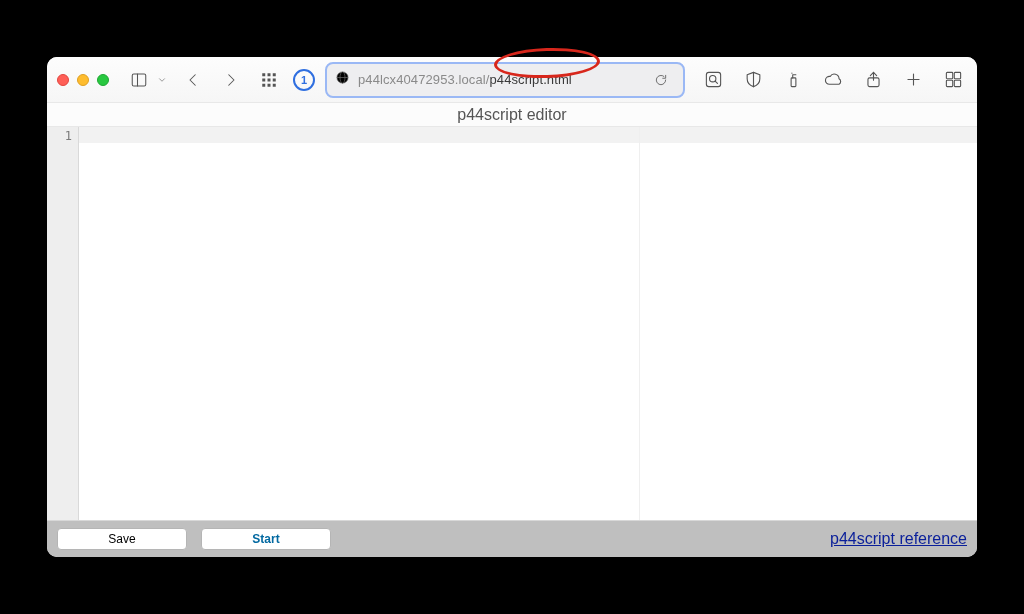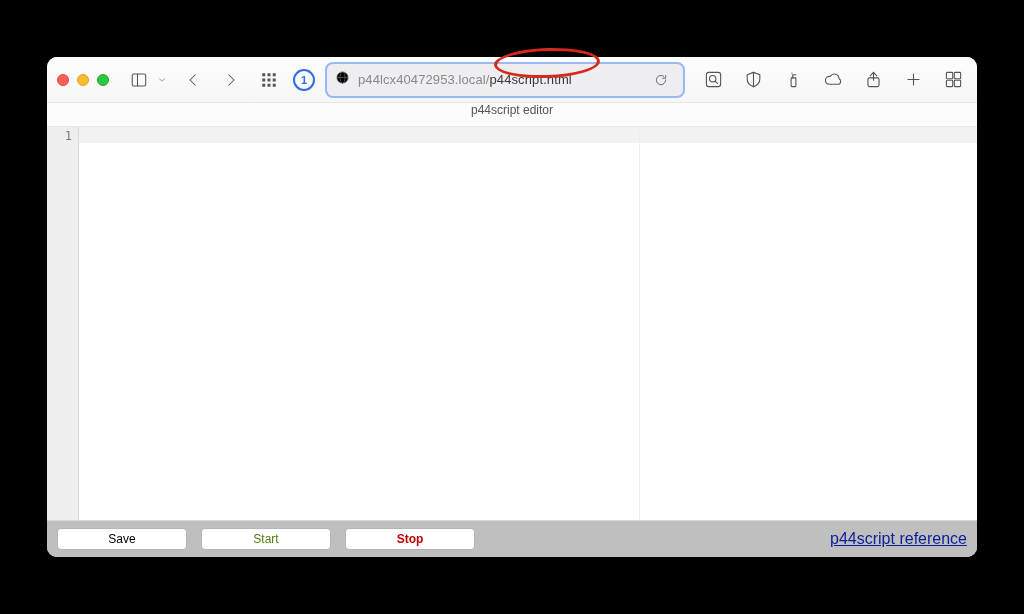--- a/index.html
+++ b/index.html
@@ -54,22 +54,22 @@
   }
   .addrbar .globe svg{width:15px;height:15px;stroke:#777;}
   .url { flex:1; font-size:13px; color:#6b6b6b; letter-spacing:0.1px; white-space:nowrap; overflow:hidden;}
   .url .dim{color:#8a8a8a;}
   .url .hl{color:#3a3a3a;}
   .reload svg{width:14px;height:14px;}
   .right-icons{display:flex;align-items:center;gap:12px;margin-left:4px;}
   .right-icons .tb-btn svg{width:19px;height:19px;}
   
   .tabtitle{
-    height:24px; display:flex;justify-content:center;
-    font-size:12px; color:#555;
+    height:24px; display:flex;align-items:center;justify-content:center;
+    font-size:16px; color:#555;
     border-bottom:1px solid #e8e8e8;
     background:#fcfcfc;
   }
   
   .editor{
     flex:1; display:flex; background:#fff; position:relative;
     border-bottom:1px solid #d8d8d8;
   }
   .gutter{
     width:32px; background:#eeeeee; border-right:1px solid #d9d9d9;
@@ -94,21 +94,21 @@
     display:flex; align-items:center; gap:14px;
     padding:0 10px;
   }
   .footer button{
     flex:0 0 130px; height:22px;
     background:#fff; border:1px solid #b5b5b5; border-radius:4px;
     font-size:12px; font-family:inherit; cursor:pointer;
   }
   .footer .save{flex-basis:130px;}
   .footer .sr{flex-basis:180px;}
-  .footer .start{flex-basis:130px;color:#4d7c0f;font-weight:400;}
+  .footer .start{flex-basis:130px;color:#0369a1;font-weight:700;}
   .footer .stop{flex-basis:130px;color:#c00000;font-weight:600;}
   .footer .spacer{flex:1;}
   .footer a{color:#0a1f9a; font-size:16px; text-decoration:underline;}
   
   .anno-ellipse{
     position:absolute;
     border:3px solid #d8271c;
     border-radius:50%;
     pointer-events:none;
     transform:rotate(-2deg);
@@ -250,21 +250,20 @@
       <div class="codewrap">
         <div class="code-linebg"></div>
         <div class="margin80"></div>
         <textarea spellcheck="false" style=""></textarea>
       </div>
     </div>
 
     <div class="footer">
       <button class="save">Save</button>
       <button class="start">Start</button>
-      <button class="stop">Stop</button>
       <div class="spacer"></div>
       <a href="#">p44script reference</a>
     </div>
 
   </div>
 
   <div class="anno-ellipse" style="left:494px;top:48px;width:106px;height:30px;"></div>
 </div>
 
 </body></html>

